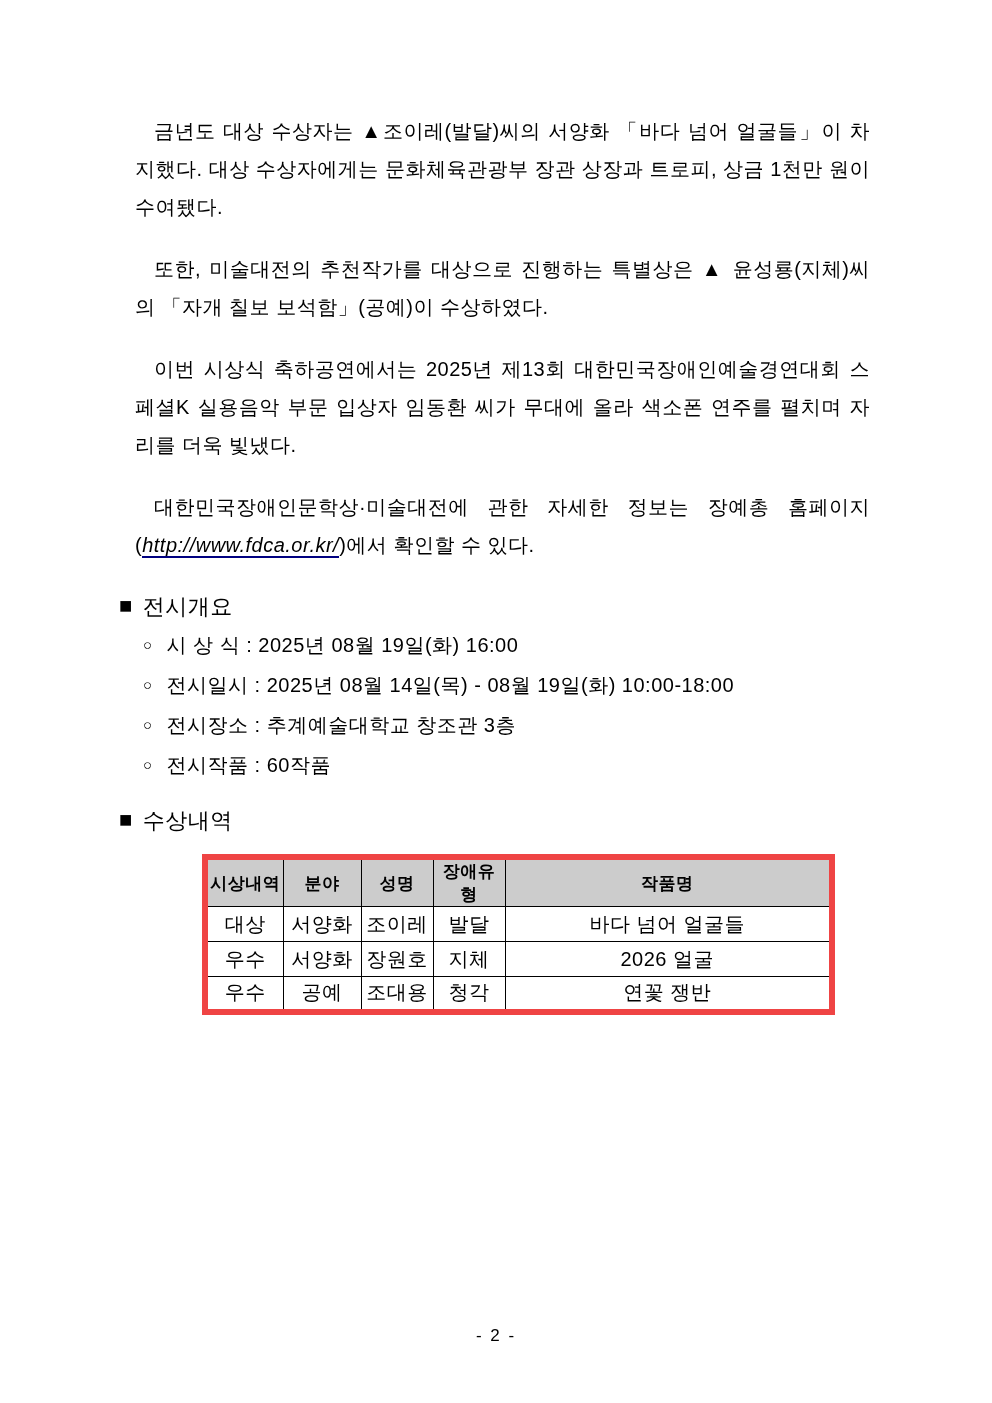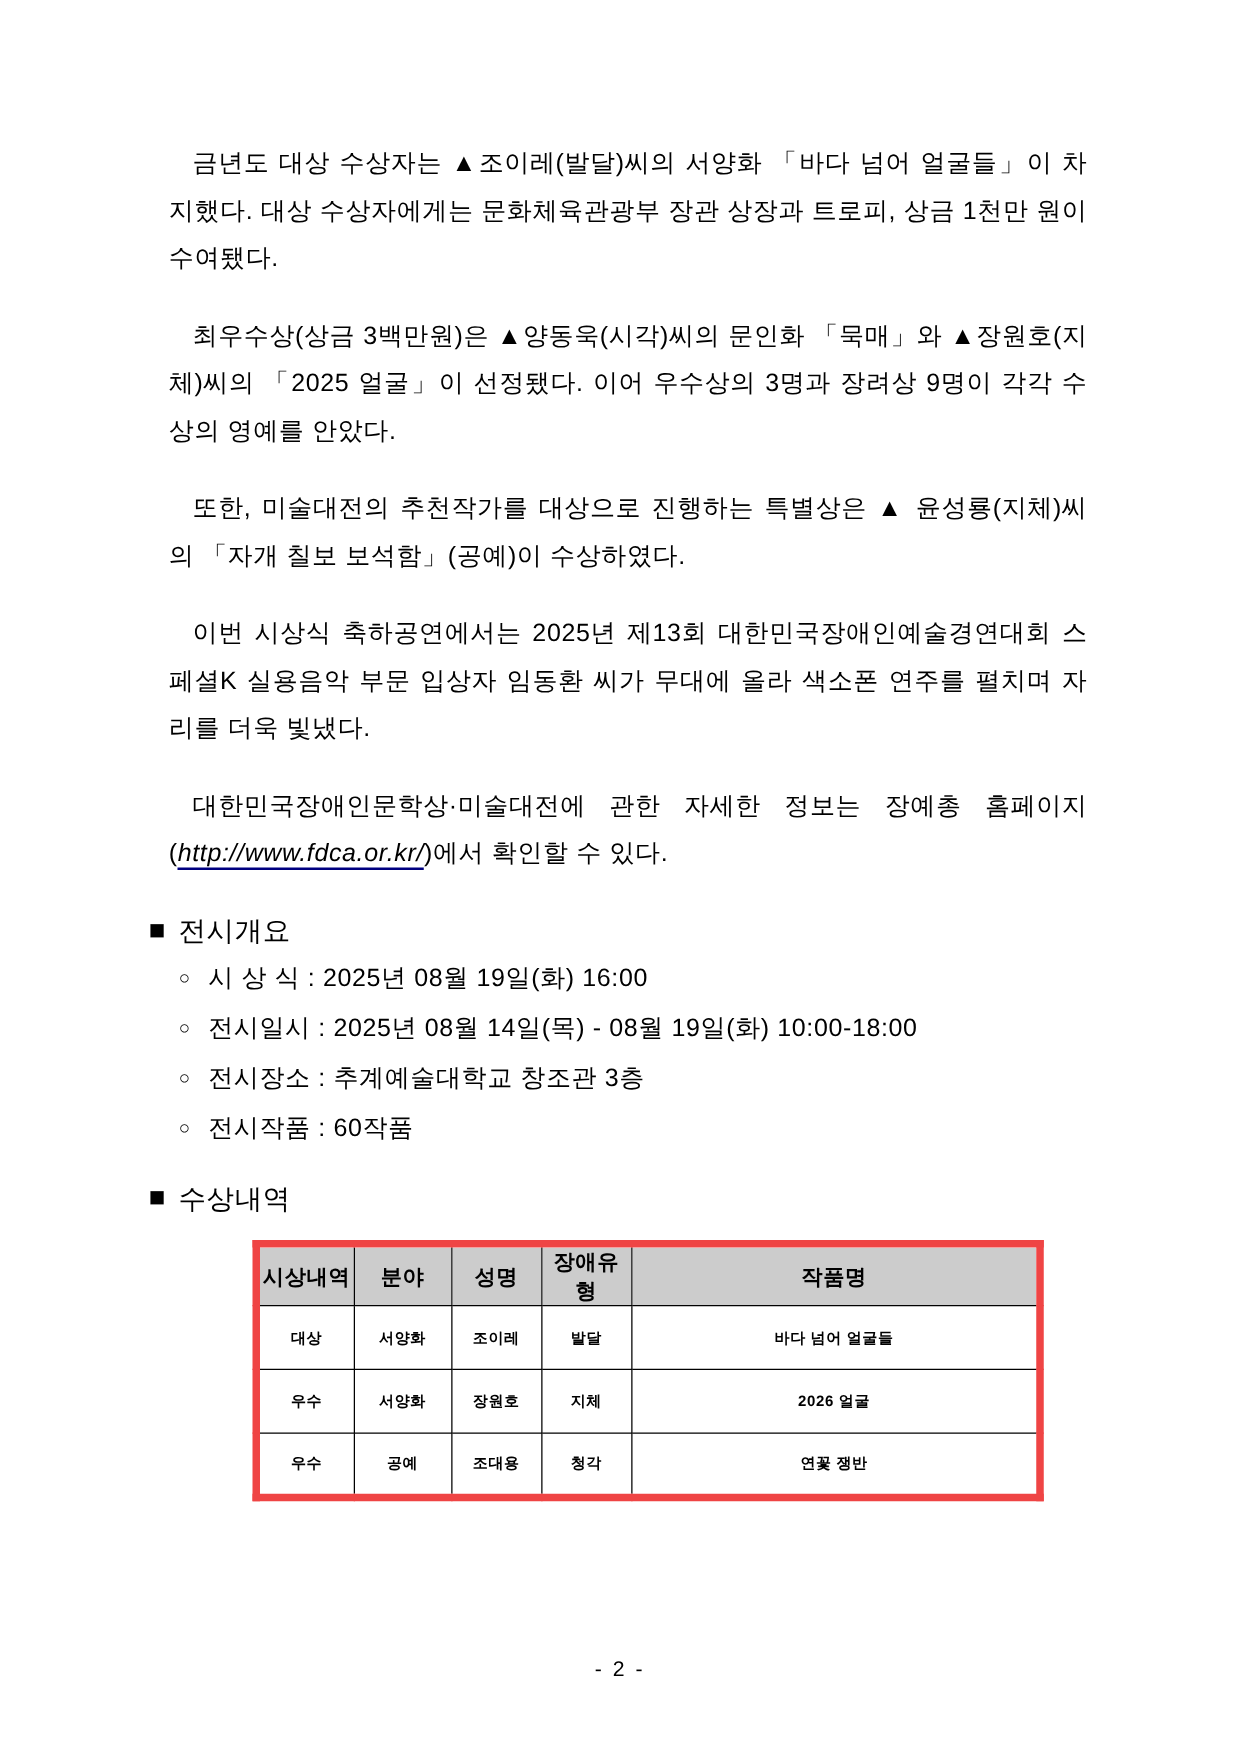--- a/index.html
+++ b/index.html
@@ -76,43 +76,42 @@
     overflow: hidden;
   }
   table.awards th {
     background: #cccccc;
     height: 29px;
     font-size: 17px;
     font-weight: bold;
     letter-spacing: 0.5px;
   }
   table.awards td {
-    height: 51px;
-    font-size: 12px;
-    font-weight: bold;
+    height: 35px;
+    font-size: 20px;
+    font-weight: normal;
     letter-spacing: 0.5px;
   }
   .page-footer {
     position: absolute;
     left: 0;
     width: 100%;
     top: 1326px;
     text-align: center;
     font-size: 17px;
     letter-spacing: 2px;
   }
 </style>
 </head>
 <body>
 
 <div class="content">
 
   <p class="para">금년도 대상 수상자는 ▲조이레(발달)씨의 서양화 「바다 넘어 얼굴들」이 차지했다. 대상 수상자에게는 문화체육관광부 장관 상장과 트로피, 상금 1천만 원이 수여됐다.</p>
 
-  <p class="para">최우수상(상금 3백만원)은 ▲양동욱(시각)씨의 문인화 「묵매」와 ▲장원호(지체)씨의 「2025 얼굴」이 선정됐다. 이어 우수상의 3명과 장려상 9명이 각각 수상의 영예를 안았다.</p>
 
   <p class="para">또한, 미술대전의 추천작가를 대상으로 진행하는 특별상은 ▲ 윤성룡(지체)씨의 「자개 칠보 보석함」(공예)이 수상하였다.</p>
 
   <p class="para">이번 시상식 축하공연에서는 2025년 제13회 대한민국장애인예술경연대회 스페셜K 실용음악 부문 입상자 임동환 씨가 무대에 올라 색소폰 연주를 펼치며 자리를 더욱 빛냈다.</p>
 
 
   <p class="para keep"><span>대한민국장애인문학상·미술대전에 관한 자세한 정보는 장예총 홈페이지 (</span><span class="link">http://www.fdca.or.kr/</span><span>)에서 확인할 수 있다.</span></p>
 
   <div class="section-title"><span class="sq">■</span><span>전시개요</span></div>
 

